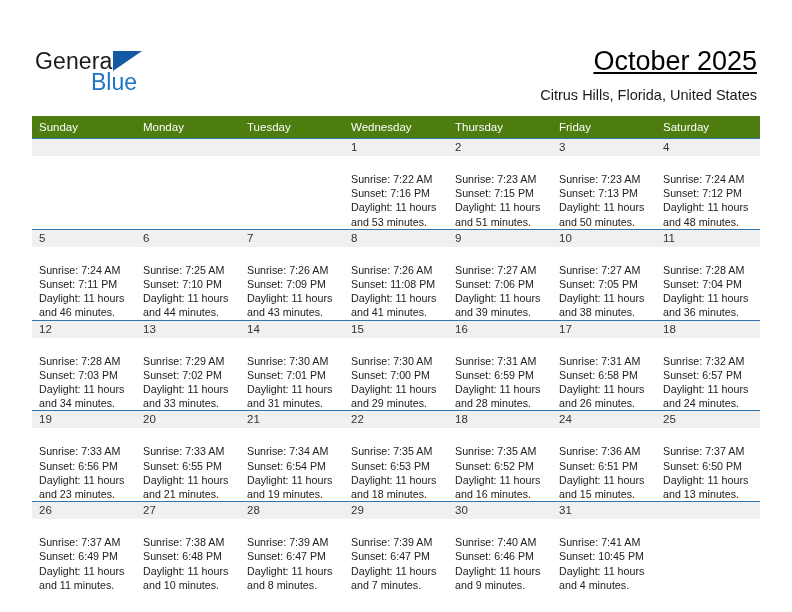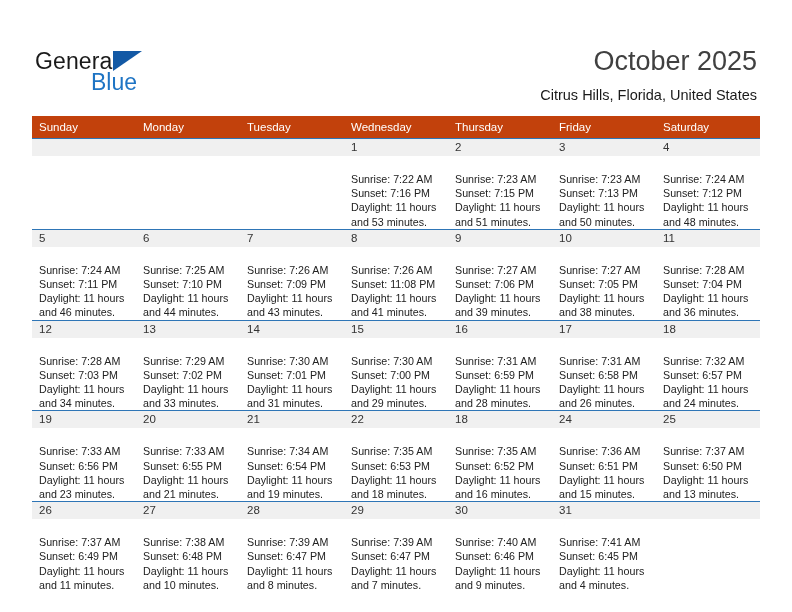--- a/index.html
+++ b/index.html
@@ -68,23 +68,24 @@
 
   .title-block {
     position: absolute;
     right: 35px;
     top: 32px;
     text-align: right;
   }
   .month-title {
     font-size: 27px;
     font-weight: normal;
-    color: #404040;
+    color: #000000;
     line-height: 34px;
     white-space: nowrap;
+    text-decoration: underline;
   }
   .location-title {
     margin-top: 8px;
     font-size: 14.5px;
     font-weight: normal;
     color: #1a1a1a;
     line-height: 18px;
     white-space: nowrap;
   }
 
@@ -94,21 +95,21 @@
     left: 32px;
     top: 104px;
     width: 728px;
   }
   table.cal {
     border-collapse: collapse;
     width: 728px;
     table-layout: fixed;
   }
   table.cal th {
-    background: #c2410c;
+    background: #4d7c0f;
     color: #ffffff;
     font-size: 11.5px;
     font-weight: normal;
     text-align: left;
     padding: 5px 0 5px 7px;
     height: 11px;
     border: none;
   }
   table.cal td {
     vertical-align: top;
@@ -460,21 +461,21 @@
                 <div>Sunrise: 7:40 AM</div>
                 <div>Sunset: 6:46 PM</div>
                 <div>Daylight: 11 hours</div>
                 <div>and 9 minutes.</div>
               </div>
             </td>
             <td>
               <div class="daynum-bar">31</div>
               <div class="cell-body">
                 <div>Sunrise: 7:41 AM</div>
-                <div>Sunset: 6:45 PM</div>
+                <div>Sunset: 10:45 PM</div>
                 <div>Daylight: 11 hours</div>
                 <div>and 4 minutes.</div>
               </div>
             </td>
             <td class="empty">
               <div class="daynum-bar"></div>
             </td>
           </tr>
         </tbody>
     </table>

